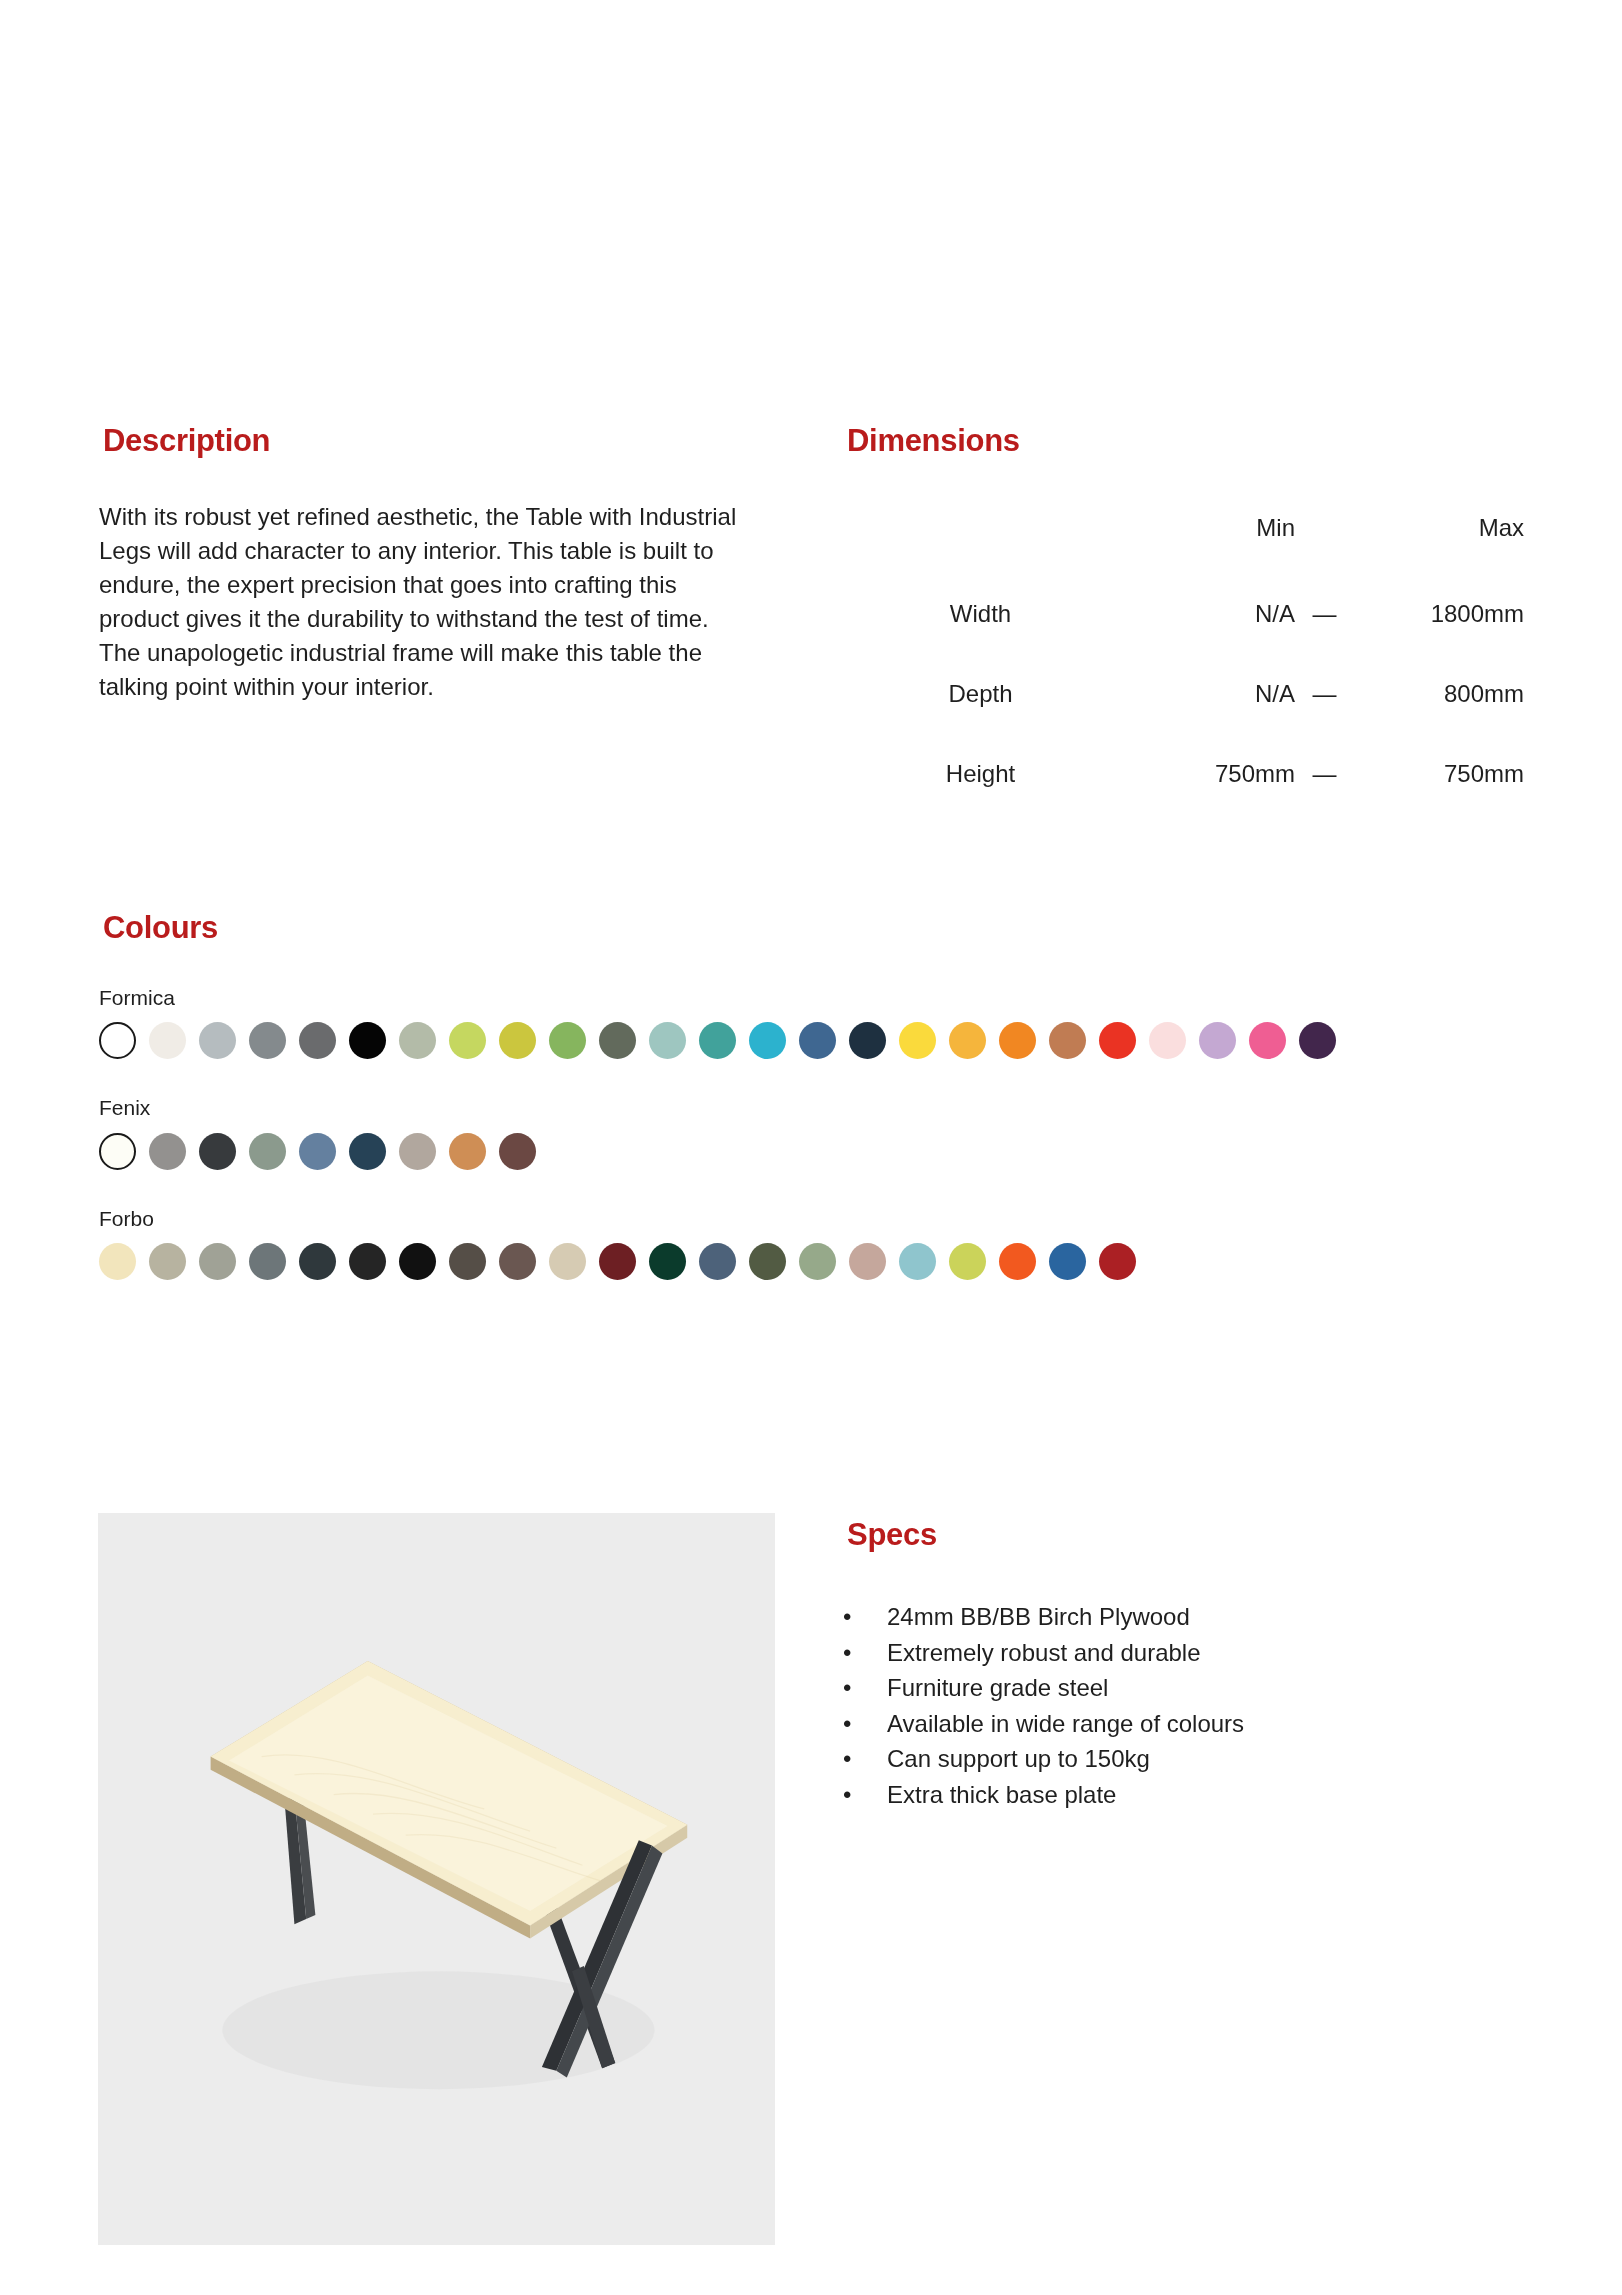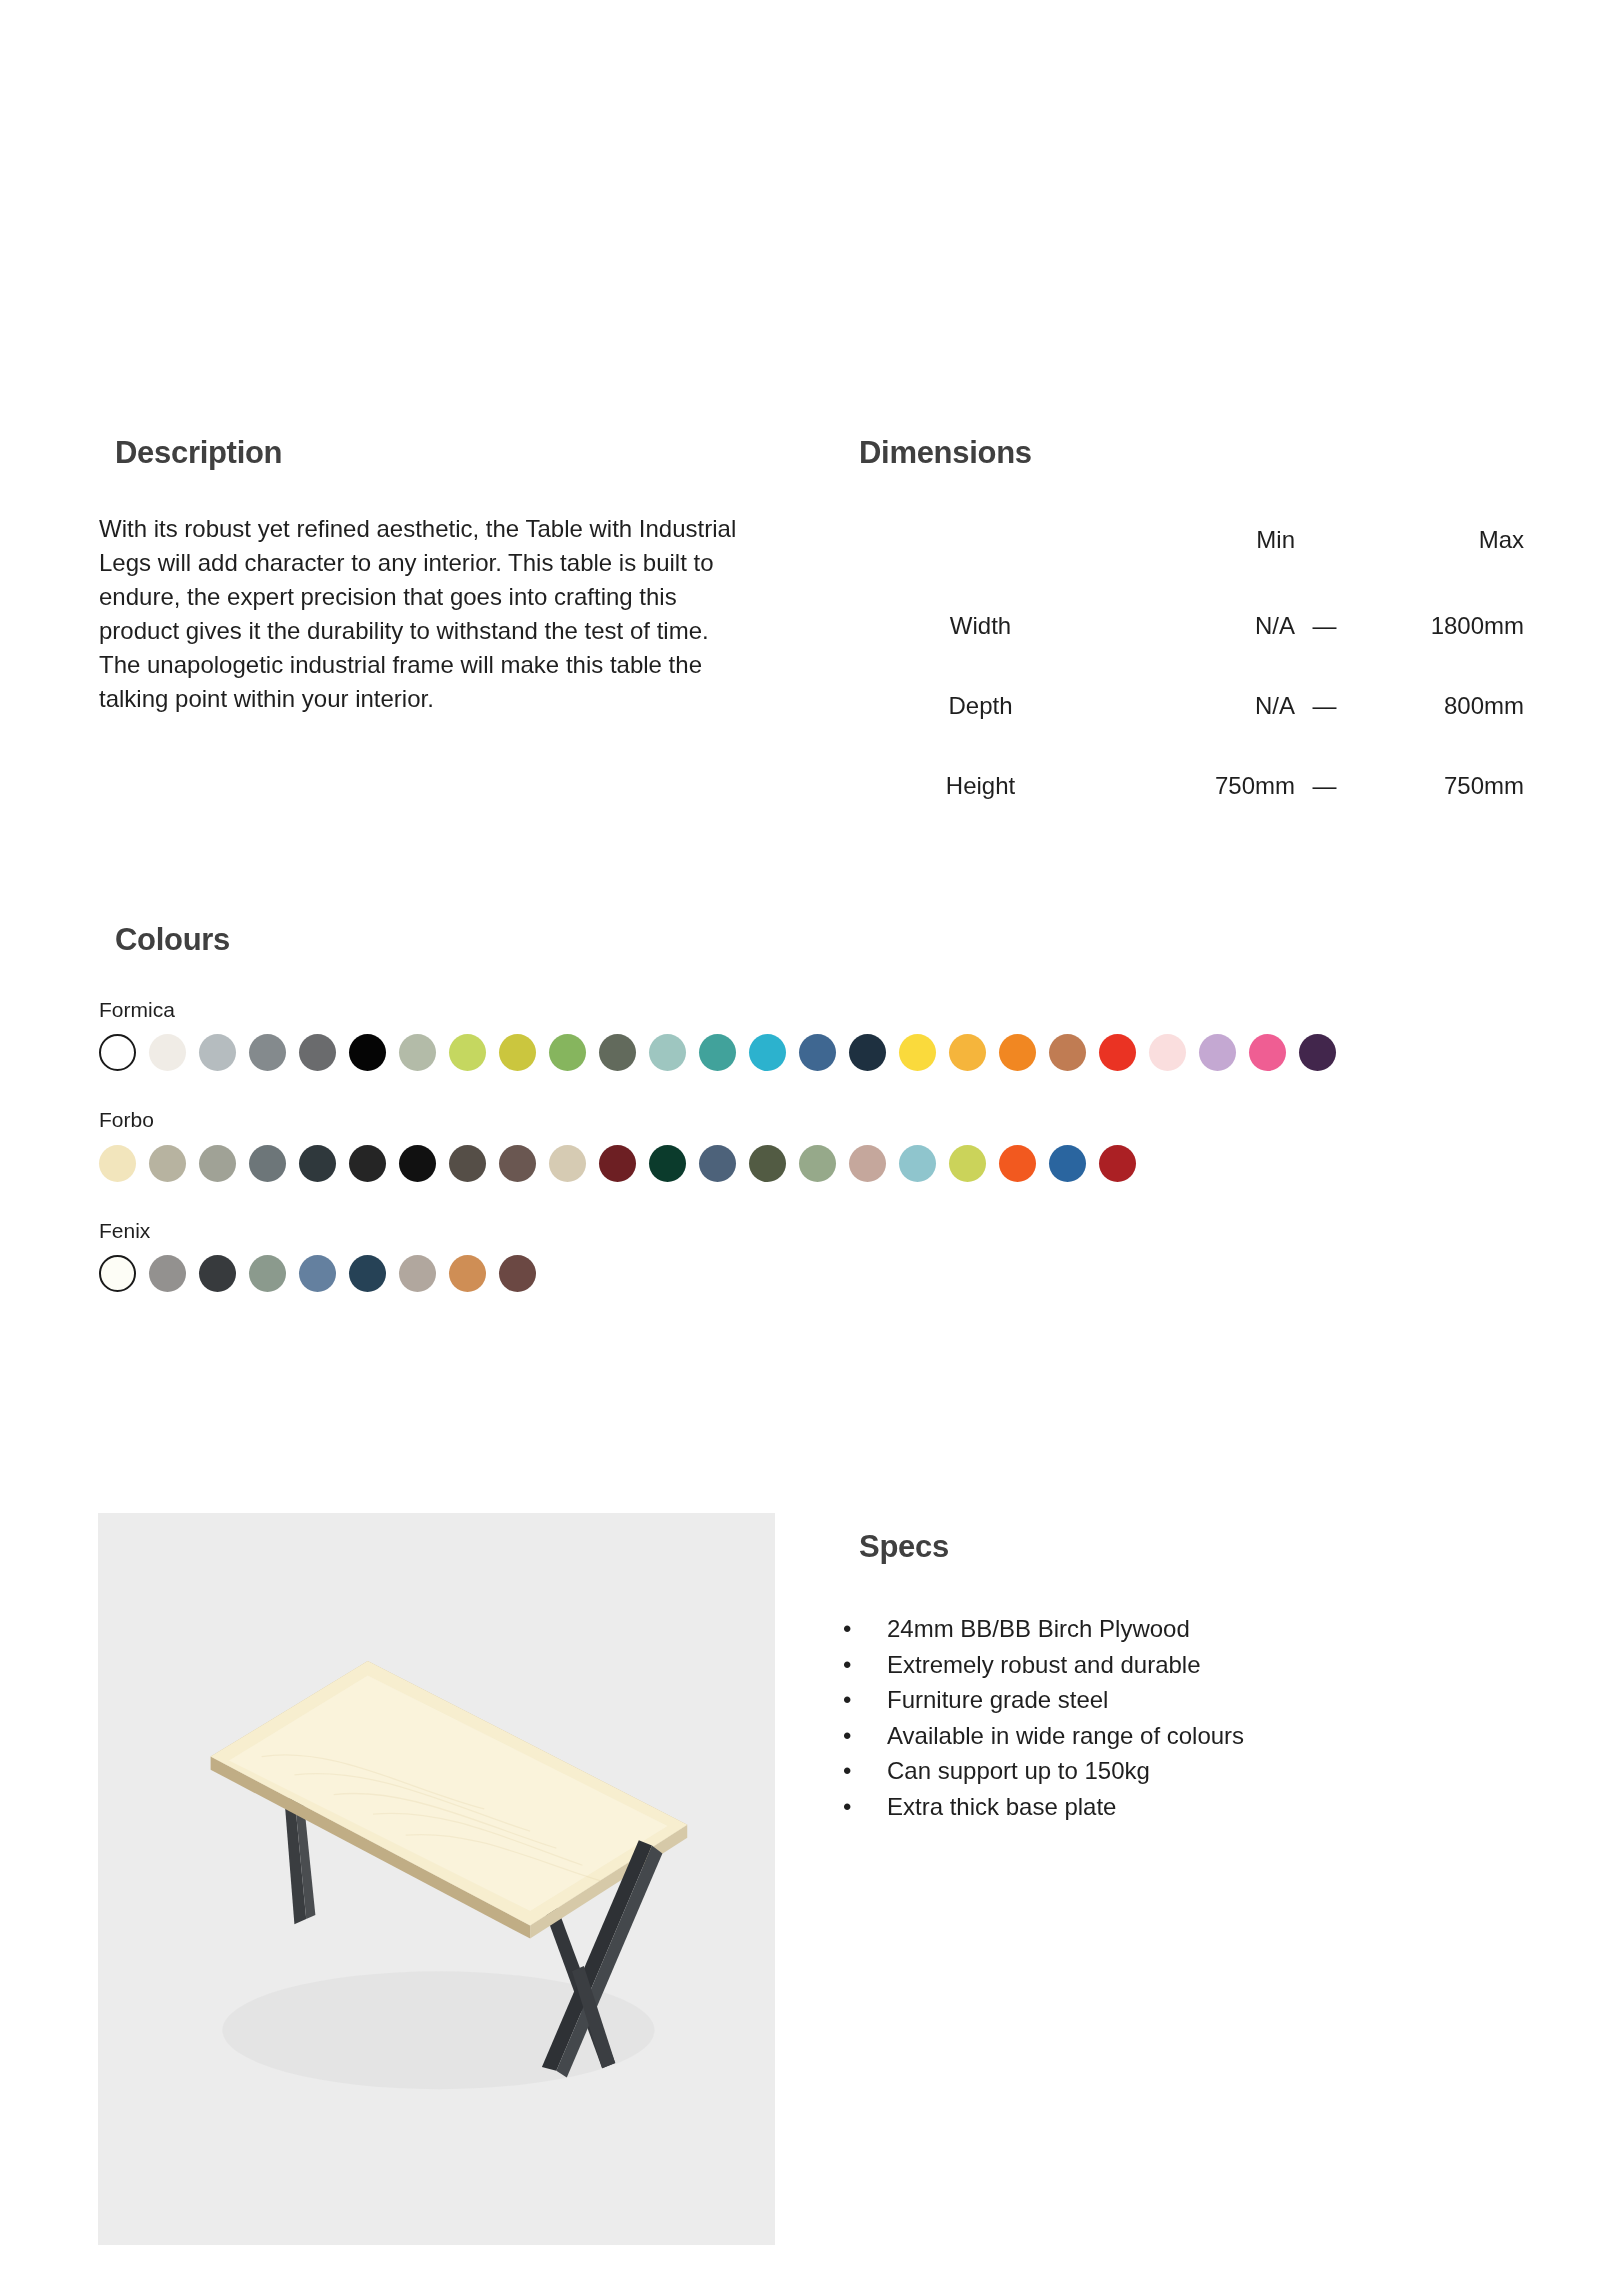--- a/index.html
+++ b/index.html
@@ -60,22 +60,22 @@
     letter-spacing: -0.7px;
     line-height: 1;
     transform: translateY(-1.3px);
   }
 
   
   .section-head {
     font-size: 31px;
     font-weight: 700;
     letter-spacing: -0.3px;
-    color: #404040;
-    margin: 16px;
+    color: #b91c1c;
+    margin: 4px;
   }
 
   
   .description-block {
     position: absolute;
     left: 99px;
     top: 419px;
     width: 674px;
   }
   .description-body {
@@ -260,20 +260,35 @@
           <div class="swatch" style="background: rgb(192, 124, 83);"></div>
           <div class="swatch" style="background: rgb(234, 51, 35);"></div>
           <div class="swatch" style="background: rgb(250, 222, 222);"></div>
           <div class="swatch" style="background: rgb(196, 168, 210);"></div>
           <div class="swatch" style="background: rgb(239, 94, 147);"></div>
           <div class="swatch" style="background: rgb(66, 38, 76);"></div>
         </div>
     </div>
 
     <div class="swatch-group">
+      <div class="swatch-label">Fenix</div>
+      <div class="swatch-row">
+          <div class="swatch outlined" style="background: rgb(253, 253, 246);"></div>
+          <div class="swatch" style="background: rgb(147, 145, 143);"></div>
+          <div class="swatch" style="background: rgb(55, 58, 61);"></div>
+          <div class="swatch" style="background: rgb(139, 154, 141);"></div>
+          <div class="swatch" style="background: rgb(100, 128, 159);"></div>
+          <div class="swatch" style="background: rgb(38, 66, 86);"></div>
+          <div class="swatch" style="background: rgb(177, 167, 158);"></div>
+          <div class="swatch" style="background: rgb(207, 142, 85);"></div>
+          <div class="swatch" style="background: rgb(107, 72, 67);"></div>
+        </div>
+    </div>
+
+    <div class="swatch-group">
       <div class="swatch-label">Forbo</div>
       <div class="swatch-row">
           <div class="swatch" style="background: rgb(242, 229, 188);"></div>
           <div class="swatch" style="background: rgb(183, 179, 160);"></div>
           <div class="swatch" style="background: rgb(160, 162, 150);"></div>
           <div class="swatch" style="background: rgb(109, 118, 121);"></div>
           <div class="swatch" style="background: rgb(47, 56, 60);"></div>
           <div class="swatch" style="background: rgb(37, 37, 37);"></div>
           <div class="swatch" style="background: rgb(17, 17, 17);"></div>
           <div class="swatch" style="background: rgb(85, 78, 71);"></div>
@@ -285,35 +300,20 @@
           <div class="swatch" style="background: rgb(82, 91, 67);"></div>
           <div class="swatch" style="background: rgb(150, 169, 138);"></div>
           <div class="swatch" style="background: rgb(197, 167, 156);"></div>
           <div class="swatch" style="background: rgb(143, 197, 205);"></div>
           <div class="swatch" style="background: rgb(203, 211, 90);"></div>
           <div class="swatch" style="background: rgb(242, 89, 31);"></div>
           <div class="swatch" style="background: rgb(42, 101, 159);"></div>
           <div class="swatch" style="background: rgb(171, 32, 36);"></div>
         </div>
     </div>
-
-    <div class="swatch-group">
-      <div class="swatch-label">Fenix</div>
-      <div class="swatch-row">
-          <div class="swatch outlined" style="background: rgb(253, 253, 246);"></div>
-          <div class="swatch" style="background: rgb(147, 145, 143);"></div>
-          <div class="swatch" style="background: rgb(55, 58, 61);"></div>
-          <div class="swatch" style="background: rgb(139, 154, 141);"></div>
-          <div class="swatch" style="background: rgb(100, 128, 159);"></div>
-          <div class="swatch" style="background: rgb(38, 66, 86);"></div>
-          <div class="swatch" style="background: rgb(177, 167, 158);"></div>
-          <div class="swatch" style="background: rgb(207, 142, 85);"></div>
-          <div class="swatch" style="background: rgb(107, 72, 67);"></div>
-        </div>
-    </div>
   </div>
 
   <div class="product-figure">
     <svg class="table-svg" viewBox="0 0 1034 1118" preserveAspectRatio="xMidYMid meet">
       <rect x="0" y="0" width="1034" height="1118" fill="#ececec"></rect>
 
       <ellipse cx="520" cy="790" rx="330" ry="90" fill="#e2e2e2" opacity="0.75"></ellipse>
 
       <polygon points="285,440 300,432 318,620 300,628" fill="#3a3d40"></polygon>
       <polygon points="300,432 318,620 332,614 313,428" fill="#4a4d50"></polygon>

